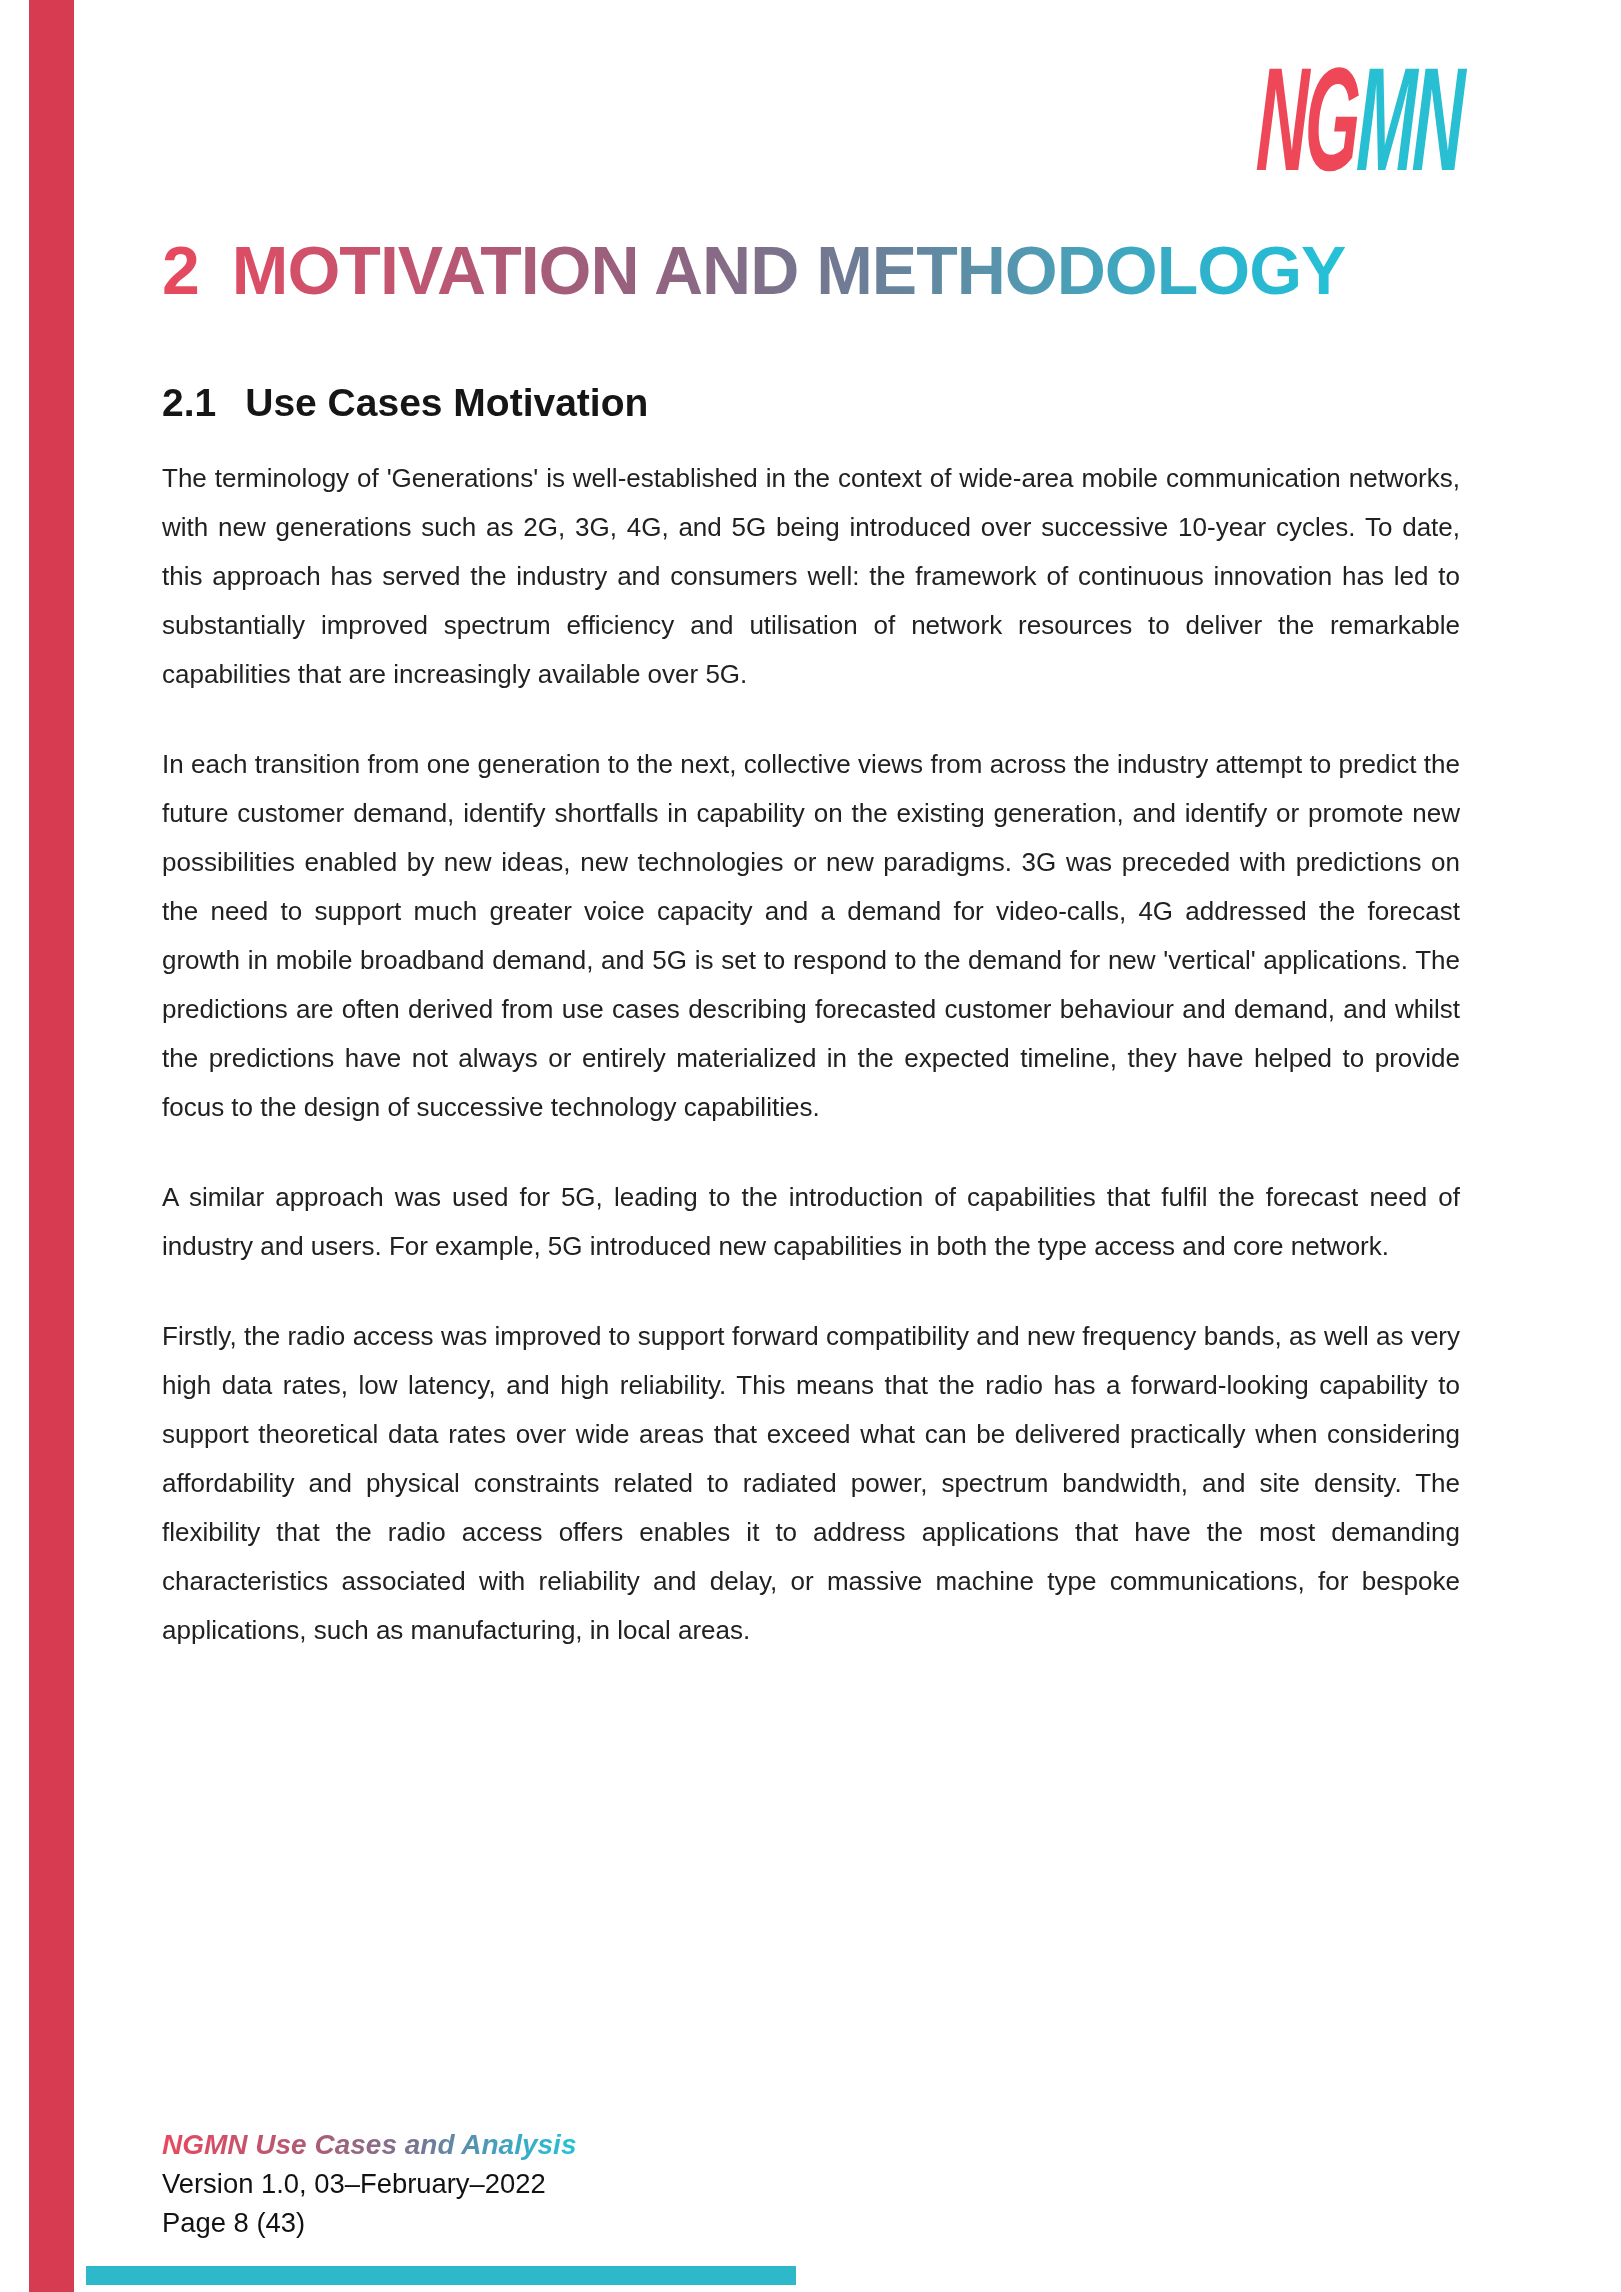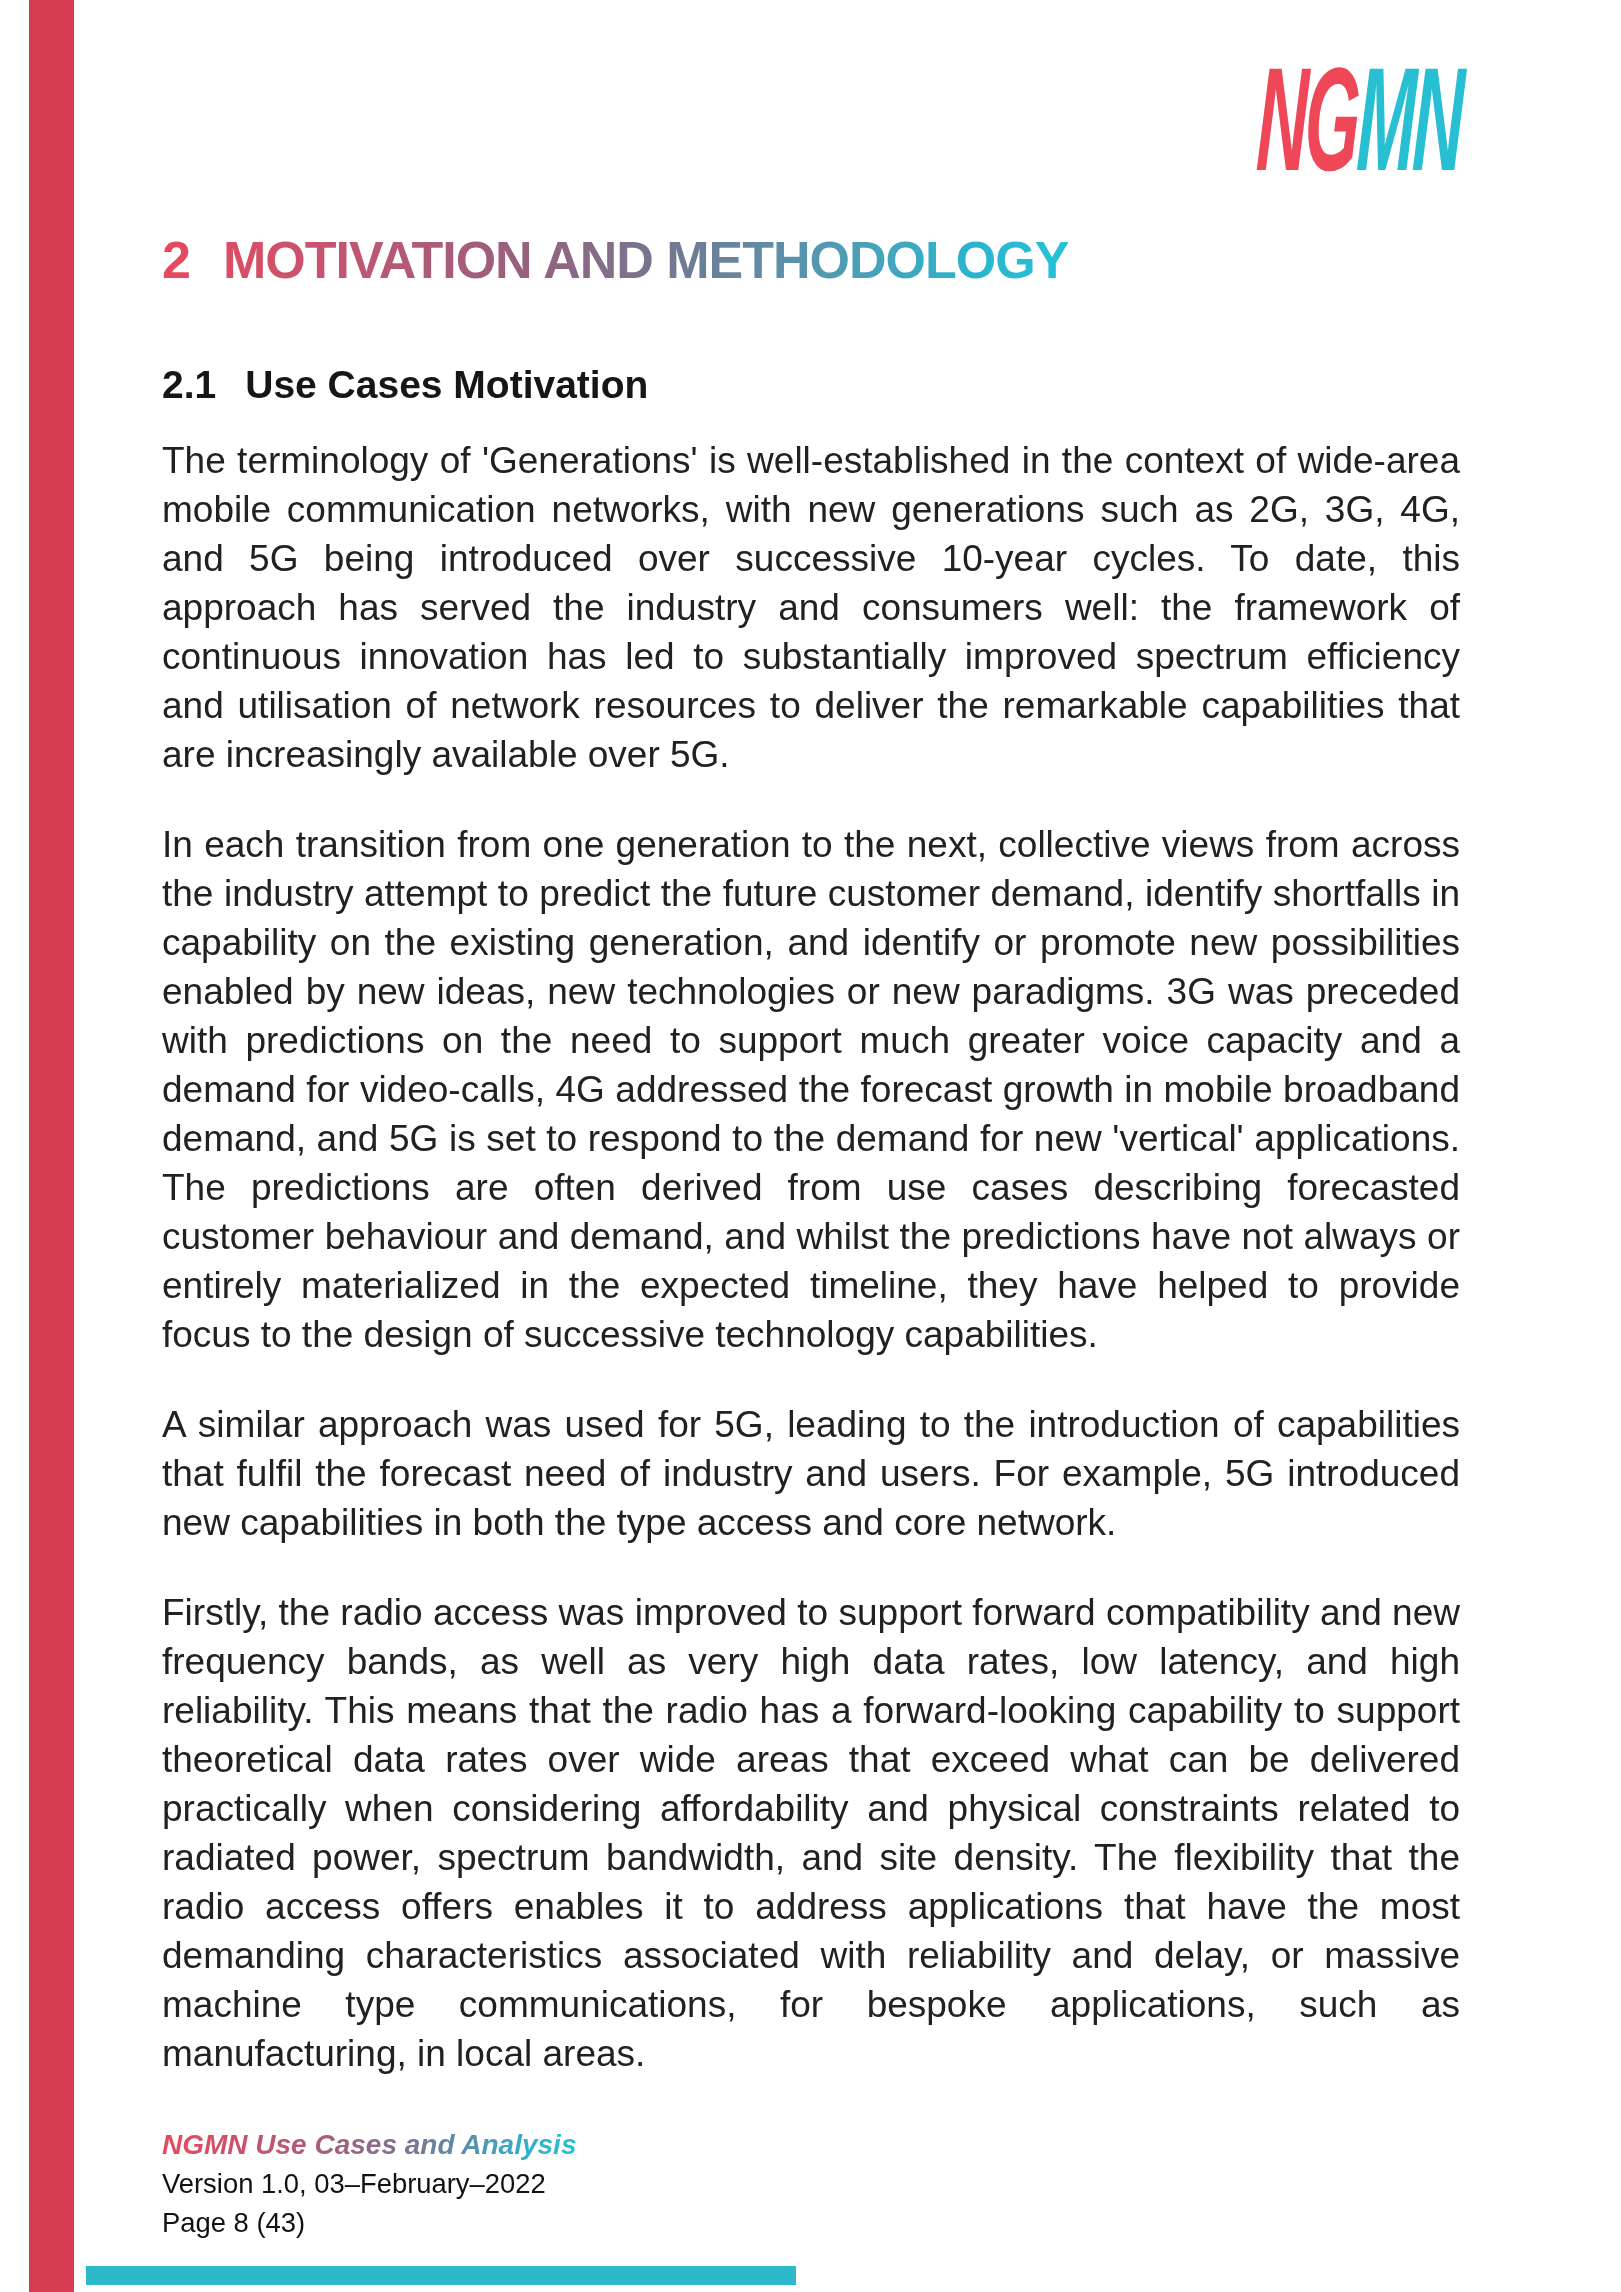--- a/index.html
+++ b/index.html
@@ -47,21 +47,21 @@
     letter-spacing: -5.9px;
     transform: scaleX(0.48) skewX(-4deg);
     transform-origin: right bottom;
     white-space: nowrap;
   }
   .logo-ng { color: #ee4757; }
   .logo-mn { color: #29bfd2; }
   
   h1.section-heading {
     margin: 54px 0 0 0;
-    font-size: 52px;
+    font-size: 68px;
     font-weight: 700;
     letter-spacing: -1px;
     line-height: 1.15;
     display: inline-block;
     background: linear-gradient(90deg, #e8495e 0%, #c25571 20%, #96617e 40%, #75768f 55%, #4f9cb4 75%, #2ab5cf 90%, #25c2d7 100%);
     -webkit-background-clip: text;
     background-clip: text;
     color: transparent;
     white-space: nowrap;
   }
@@ -73,21 +73,21 @@
     font-weight: 700;
     color: #161616;
     line-height: 1.2;
     white-space: nowrap;
   }
   .h2-num { margin-right: 29px; }
   
   .body-copy { margin-top: 27.4px; }
   .body-copy p {
     margin: 0 0 41px 0;
-    font-size: 37px;
+    font-size: 26px;
     line-height: 49px;
     text-align: justify;
     color: #212121;
   }
   .body-copy p:last-child { margin-bottom: 0; }
   
   .footer {
     position: absolute;
     left: 162px; right: 161px; bottom: 51px;
     font-size: 27.4px;

